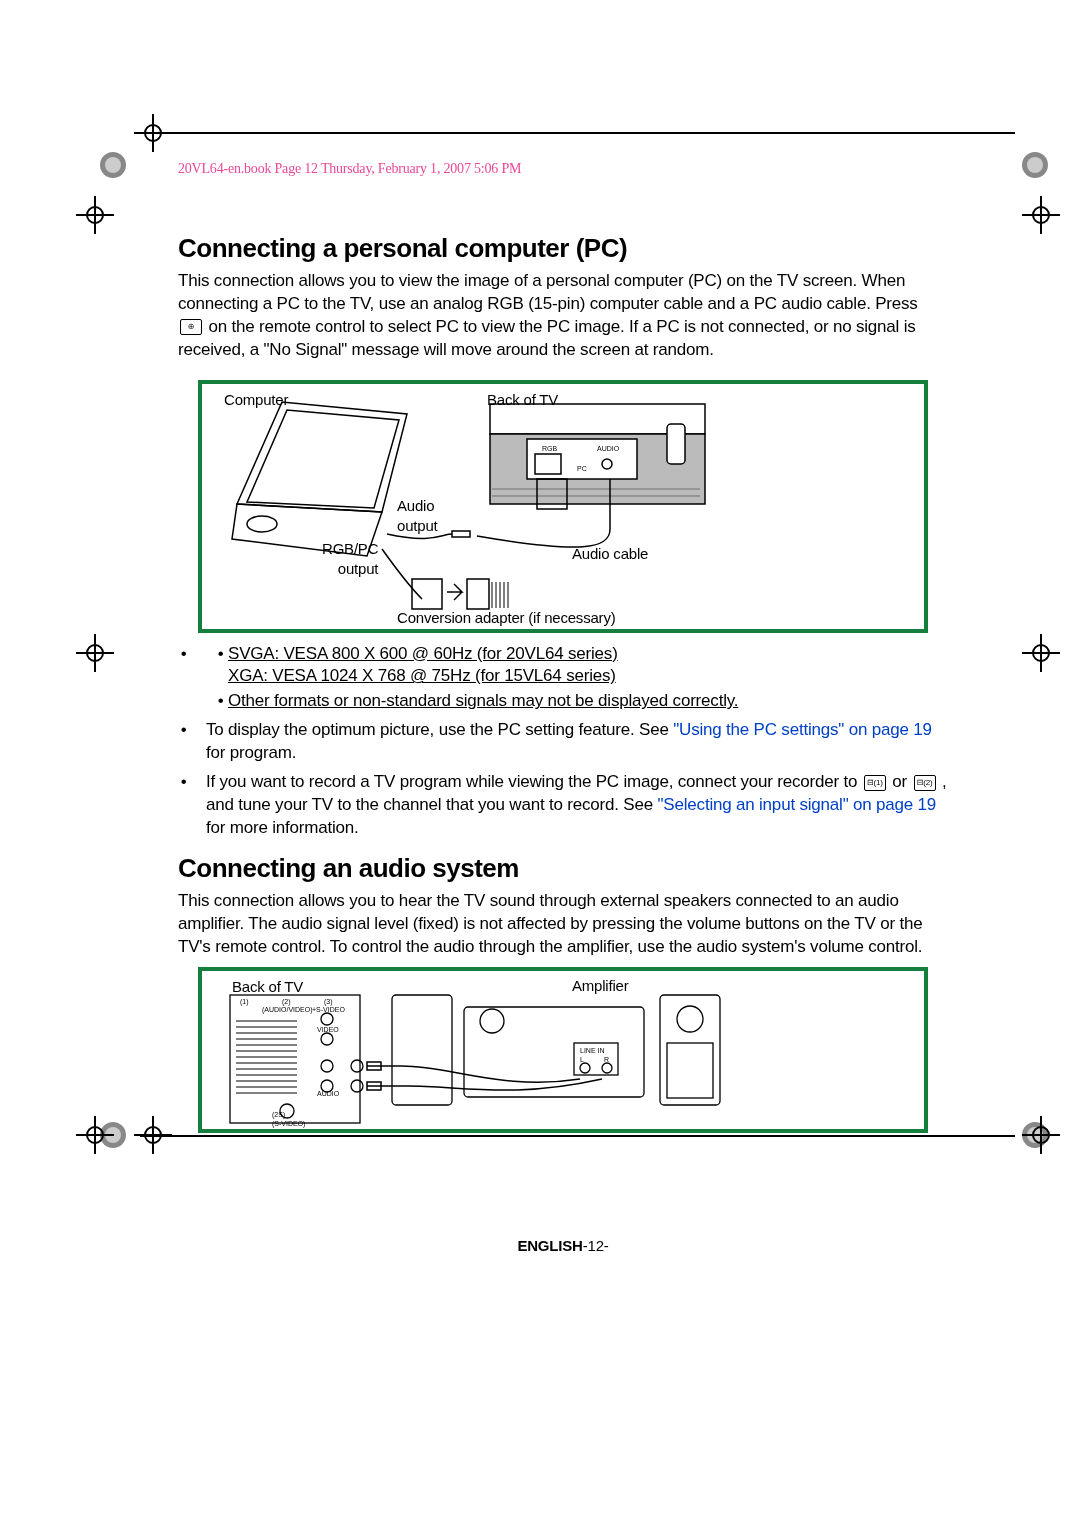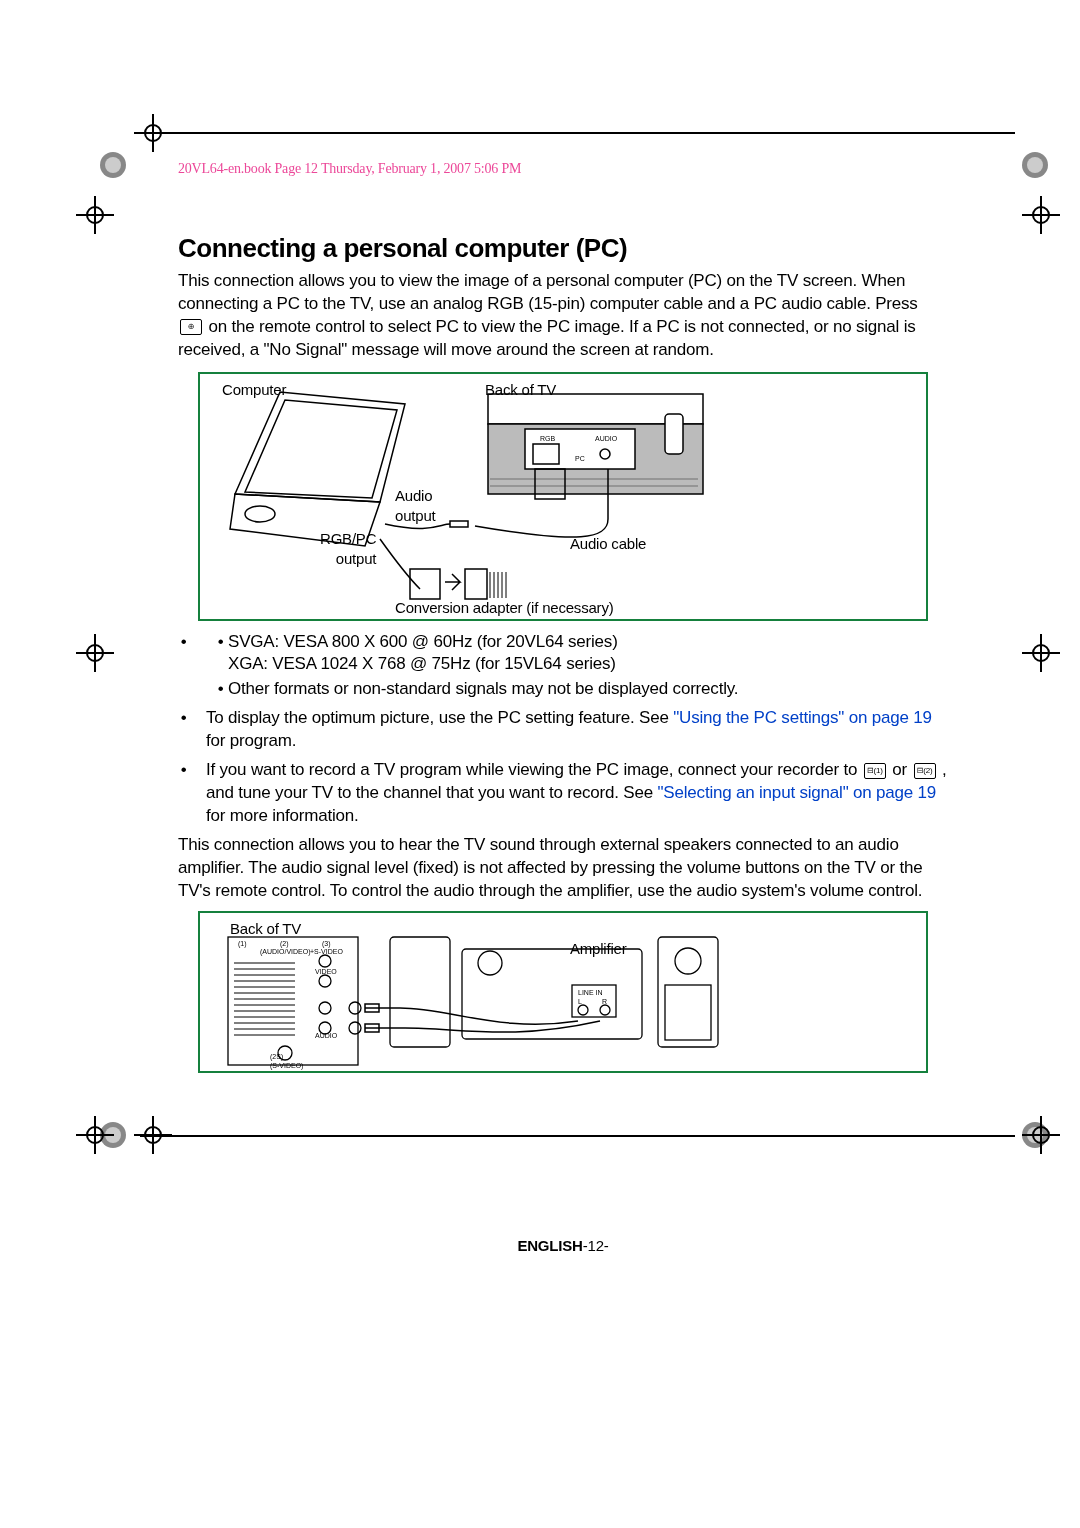--- a/index.html
+++ b/index.html
@@ -41,33 +41,33 @@
     width: 18px; height: 14px;
     border: 1px solid #000;
     border-radius: 2px;
     font-size: 8px;
     text-align: center;
     line-height: 13px;
     padding: 0 1px;
     margin: 0 2px;
   }
   .figure {
-    border: 2px solid #15803d;
-    margin: 10px 20px 10px 20px;
+    border: 4px solid #15803d;
+    margin: 18px 20px 10px 20px;
     position: relative;
   }
   .fig1 { height: 245px; }
   .fig2 { height: 158px; margin-top: 8px; }
   .figlabel { position: absolute; font-size: 15px; }
   .tiny { font-size: 7px; letter-spacing: 0; }
   ul.outer { margin: 4px 0 0 0; padding-left: 22px; }
   ul.outer > li { margin-bottom: 6px; padding-left: 6px; }
   ul.outer > li::marker { content: "•   "; }
   ul.inner { margin: 3px 0 0 0; padding-left: 22px; }
-  ul.inner > li { margin-bottom: 2px; }
+  ul.inner > li { margin-bottom: 2px; text-decoration: underline; }
   ul.inner > li::marker { content: "• "; }
   a.xref { color: #0040c8; text-decoration: none; }
   .note { margin-top: 10px; }
   .footer {
     position: absolute;
     left: 0; right: 0;
     top: 1076px;
     text-align: center;
     font-size: 15px;
   }
@@ -211,25 +211,26 @@
     </li>
     <li>
       <span>To display the optimum picture, use the PC setting feature. See </span><a class="xref">"Using the PC settings" on page 19</a><span> for program.</span>
     </li>
     <li>
       <span>If you want to record a TV program while viewing the PC image, connect your recorder to </span><span class="icon">⊟(1)</span><span> or </span><span class="icon">⊟(2)</span><span> , and tune your TV to the channel that you want to record. See </span><a class="xref">"Selecting an input signal" on page 19</a><span> for more information.</span>
     </li>
   </ul>
 
 
+  <h1 style="margin-top:14px">Connecting an audio system</h1>
   <p>This connection allows you to hear the TV sound through external speakers connected to an audio amplifier. The audio signal level (fixed) is not affected by pressing the volume buttons on the TV or the TV's remote control. To control the audio through the amplifier, use the audio system's volume control.</p>
 
   <div class="figure fig2">
     <span class="figlabel" style="left:30px;top:6px">Back of TV</span>
-    <span class="figlabel" style="left:370px;top:26px">Amplifier</span>
+    <span class="figlabel" style="left:370px;top:5px">Amplifier</span>
     <span class="figlabel tiny" style="left:378px;top:75px">LINE IN</span>
     <span class="figlabel tiny" style="left:378px;top:84px">L</span>
     <span class="figlabel tiny" style="left:402px;top:84px">R</span>
     <span class="figlabel tiny" style="left:38px;top:26px">(1)</span>
     <span class="figlabel tiny" style="left:80px;top:26px">(2)</span>
     <span class="figlabel tiny" style="left:122px;top:26px">(3)</span>
     <span class="figlabel tiny" style="left:60px;top:34px">(AUDIO/VIDEO)</span>
     <span class="figlabel tiny" style="left:110px;top:34px">+S-VIDEO</span>
     <span class="figlabel tiny" style="left:115px;top:54px">VIDEO</span>
     <span class="figlabel tiny" style="left:115px;top:118px">AUDIO</span>

